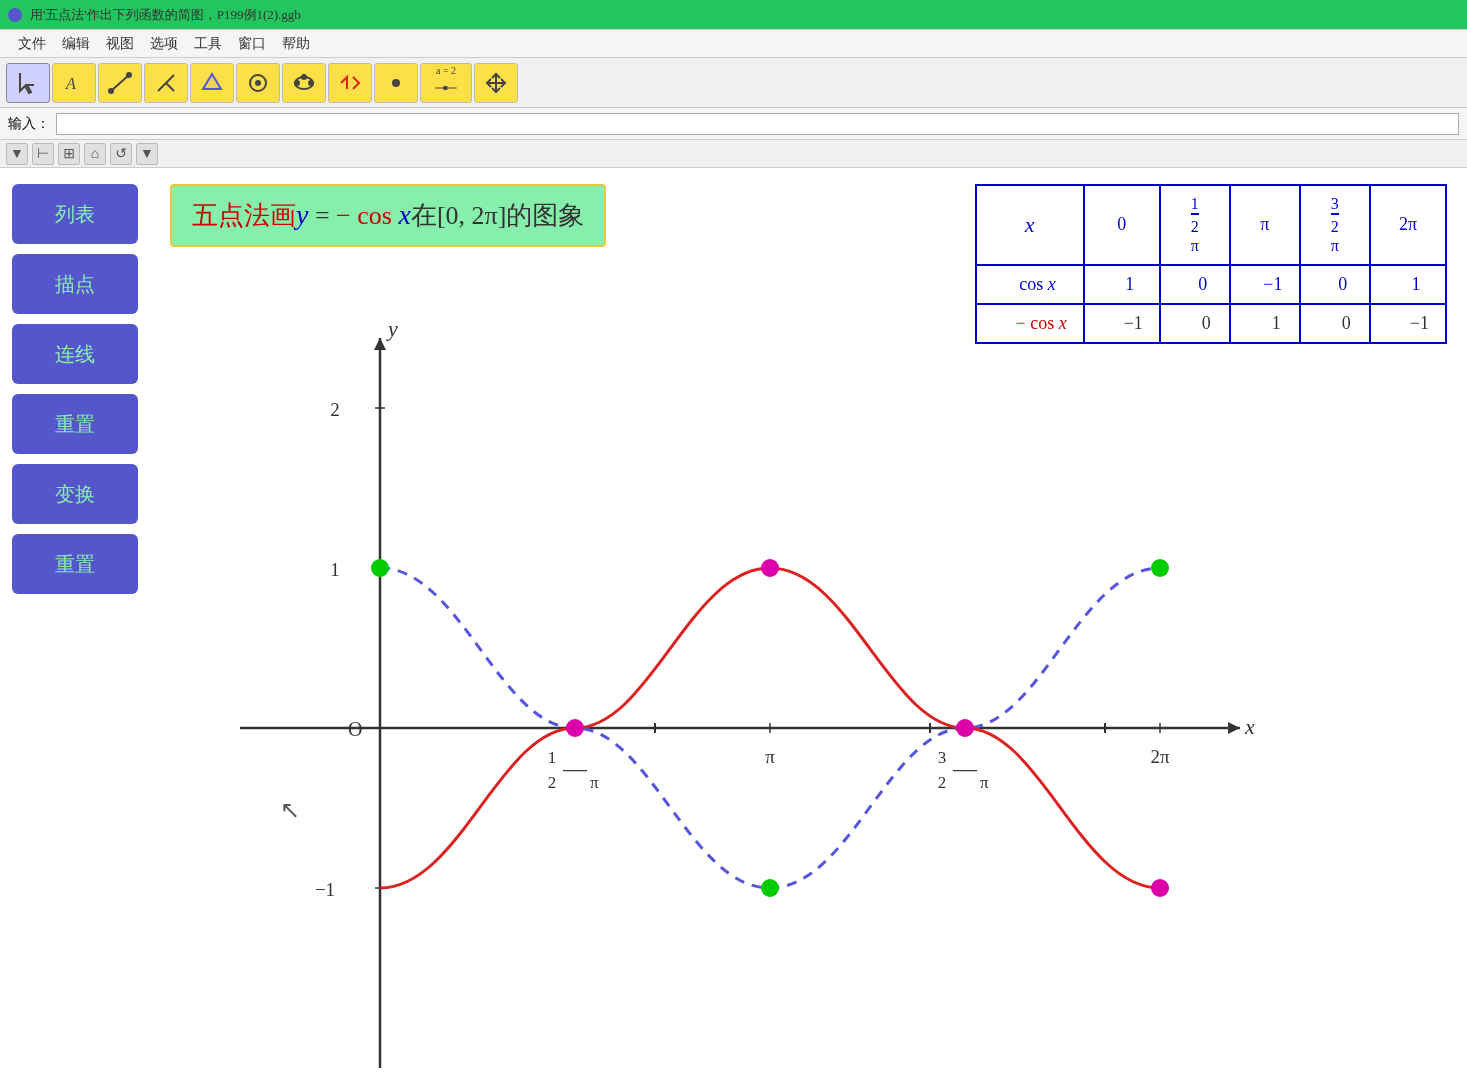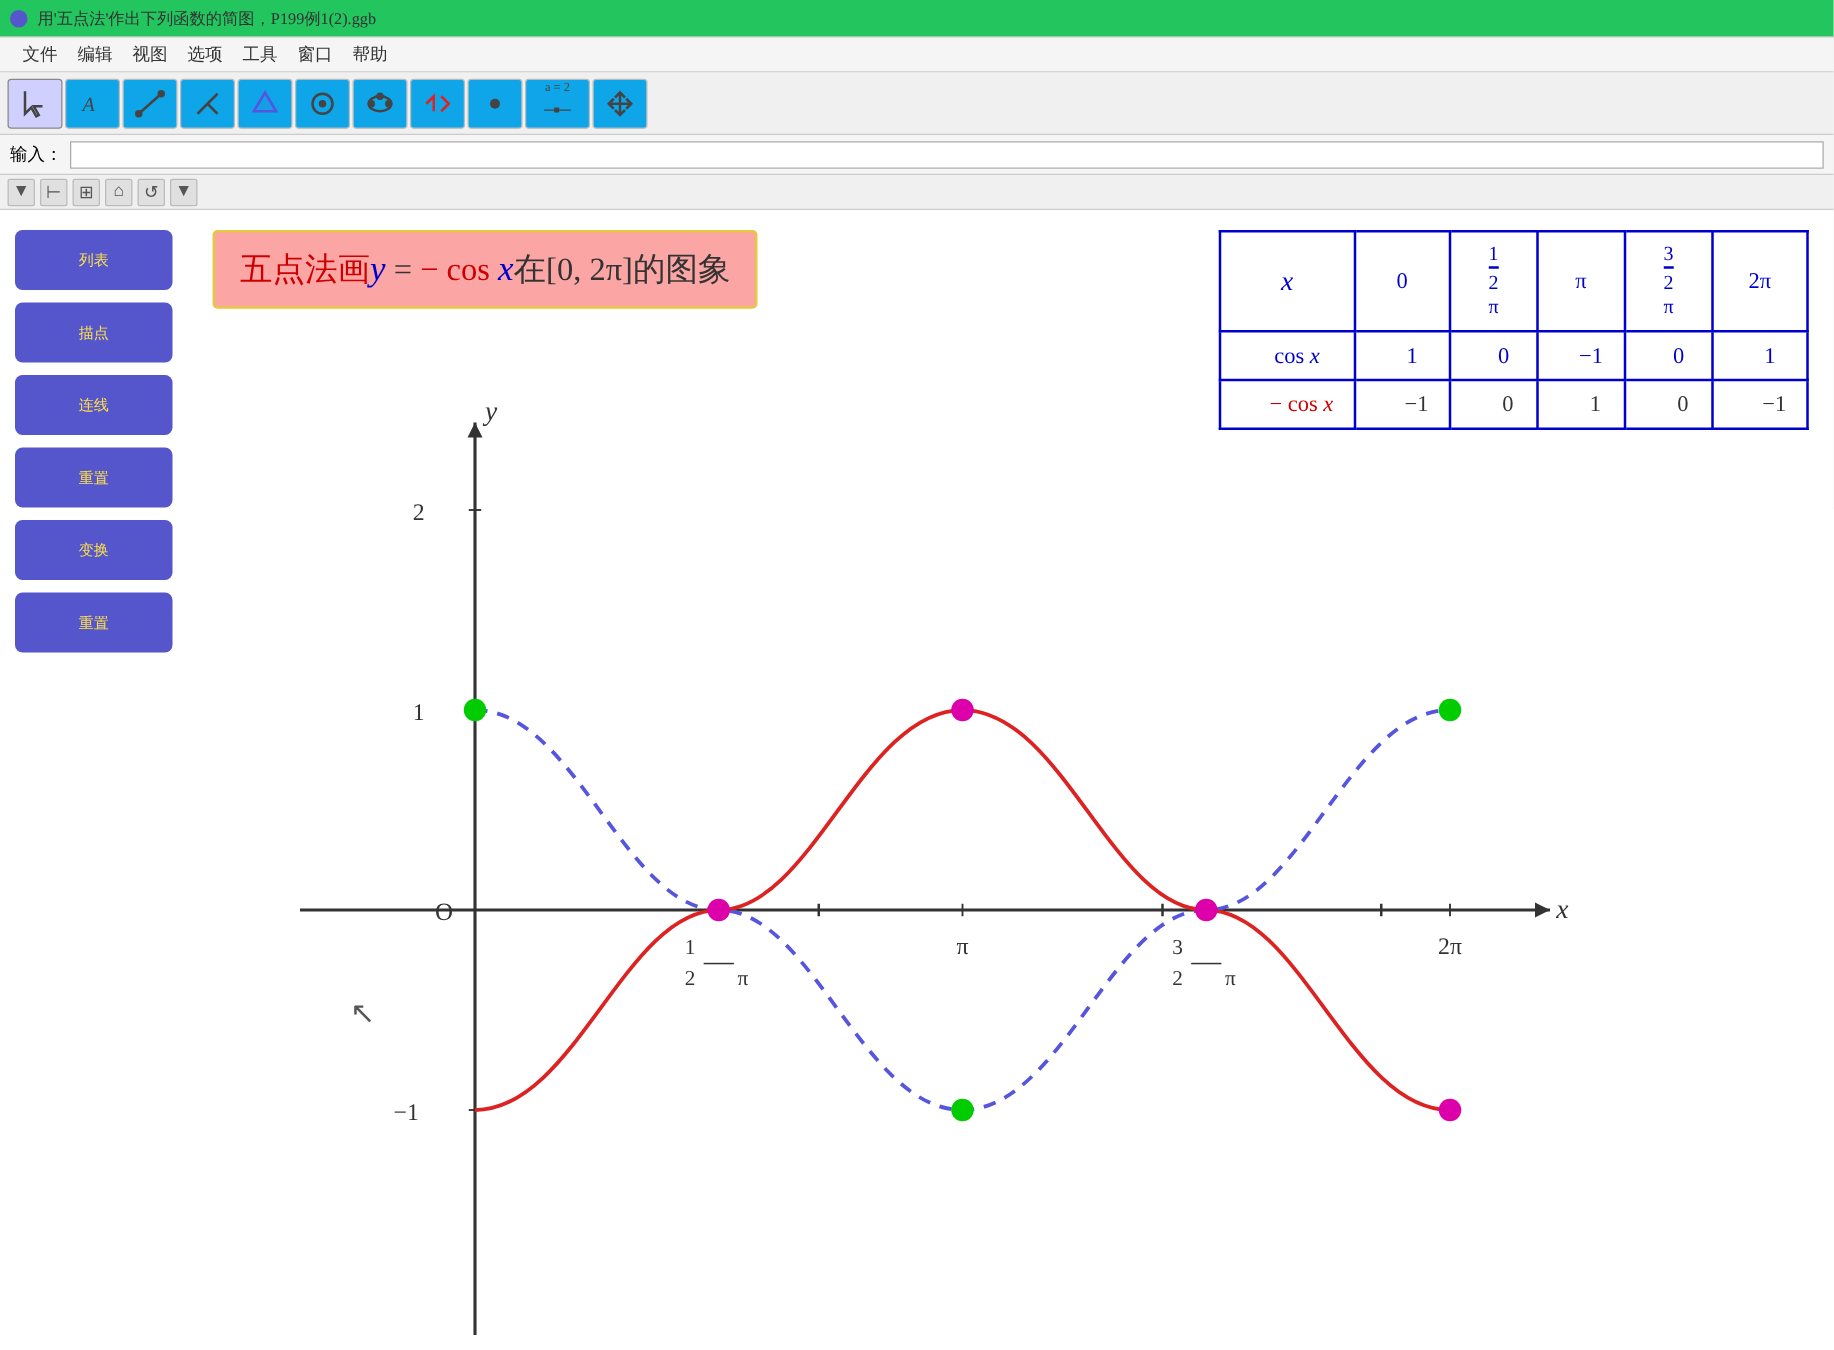--- a/index.html
+++ b/index.html
@@ -32,21 +32,21 @@
       background: #f0f0f0;
       height: 50px;
       display: flex;
       align-items: center;
       padding: 0 6px;
       gap: 2px;
       border-bottom: 1px solid #ccc;
     }
     .tool-btn {
       width: 44px; height: 40px;
-      background: #0ea5e9;
+      background: #fde047;
       border: 1px solid #bbb;
       border-radius: 3px;
       display: flex; align-items: center; justify-content: center;
       cursor: pointer;
       font-size: 16px;
       color: #444;
       position: relative;
     }
     .tool-btn.active { background: #d0d0ff; border-color: #888; }
     .tool-btn svg { width: 24px; height: 24px; }
@@ -90,41 +90,41 @@
     .left-panel {
       width: 150px;
       background: white;
       padding: 16px 12px;
       display: flex;
       flex-direction: column;
       gap: 10px;
     }
     .action-btn {
       background: #5555cc;
-      color: #fde047;
+      color: #86efac;
       border: none;
       border-radius: 6px;
-      height: 48px;
-      font-size: 12px;
+      height: 60px;
+      font-size: 20px;
       cursor: pointer;
       font-family: 'SimSun', serif;
       display: flex; align-items: center; justify-content: center;
     }
 
     .content-area {
       flex: 1;
       position: relative;
       overflow: hidden;
     }
 
     .title-box {
       position: absolute;
       top: 16px;
       left: 20px;
-      background: #fca5a5;
+      background: #86efac;
       border: 2px solid #e8c840;
       padding: 12px 20px;
       border-radius: 4px;
     }
     .title-box .title-text {
       font-size: 26px;
       color: #cc0000;
       font-family: 'SimSun', serif;
     }
 

